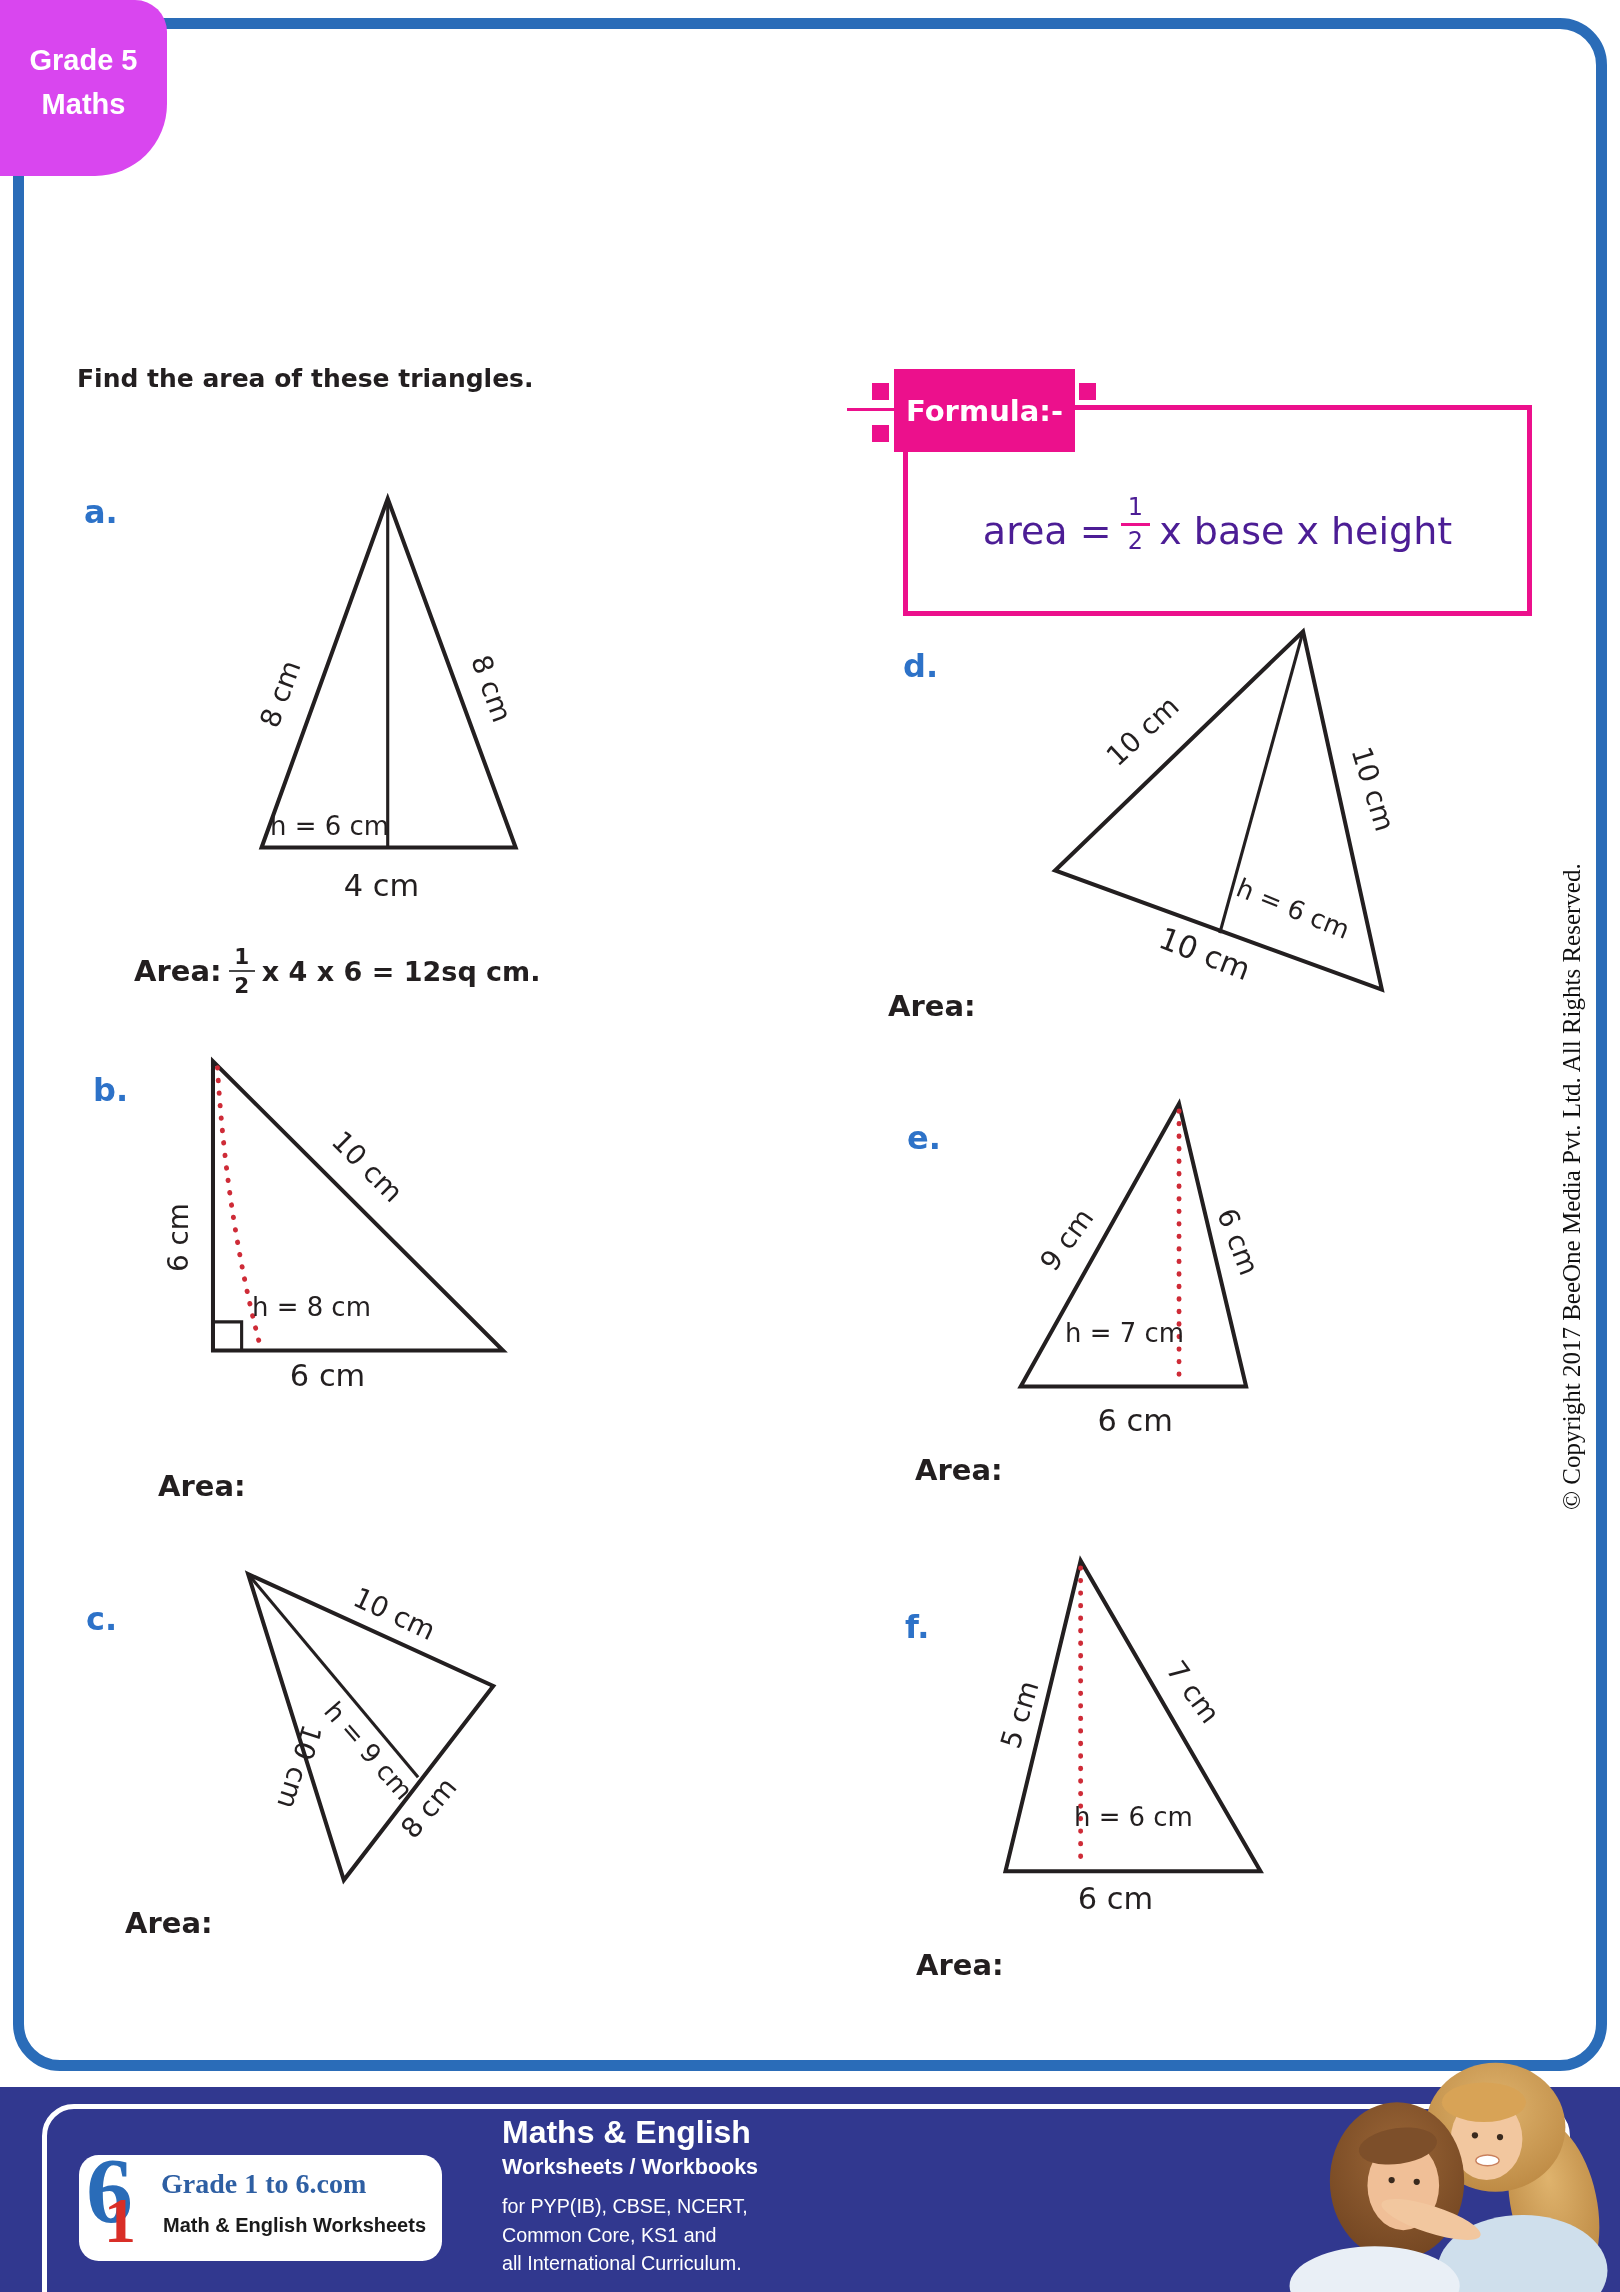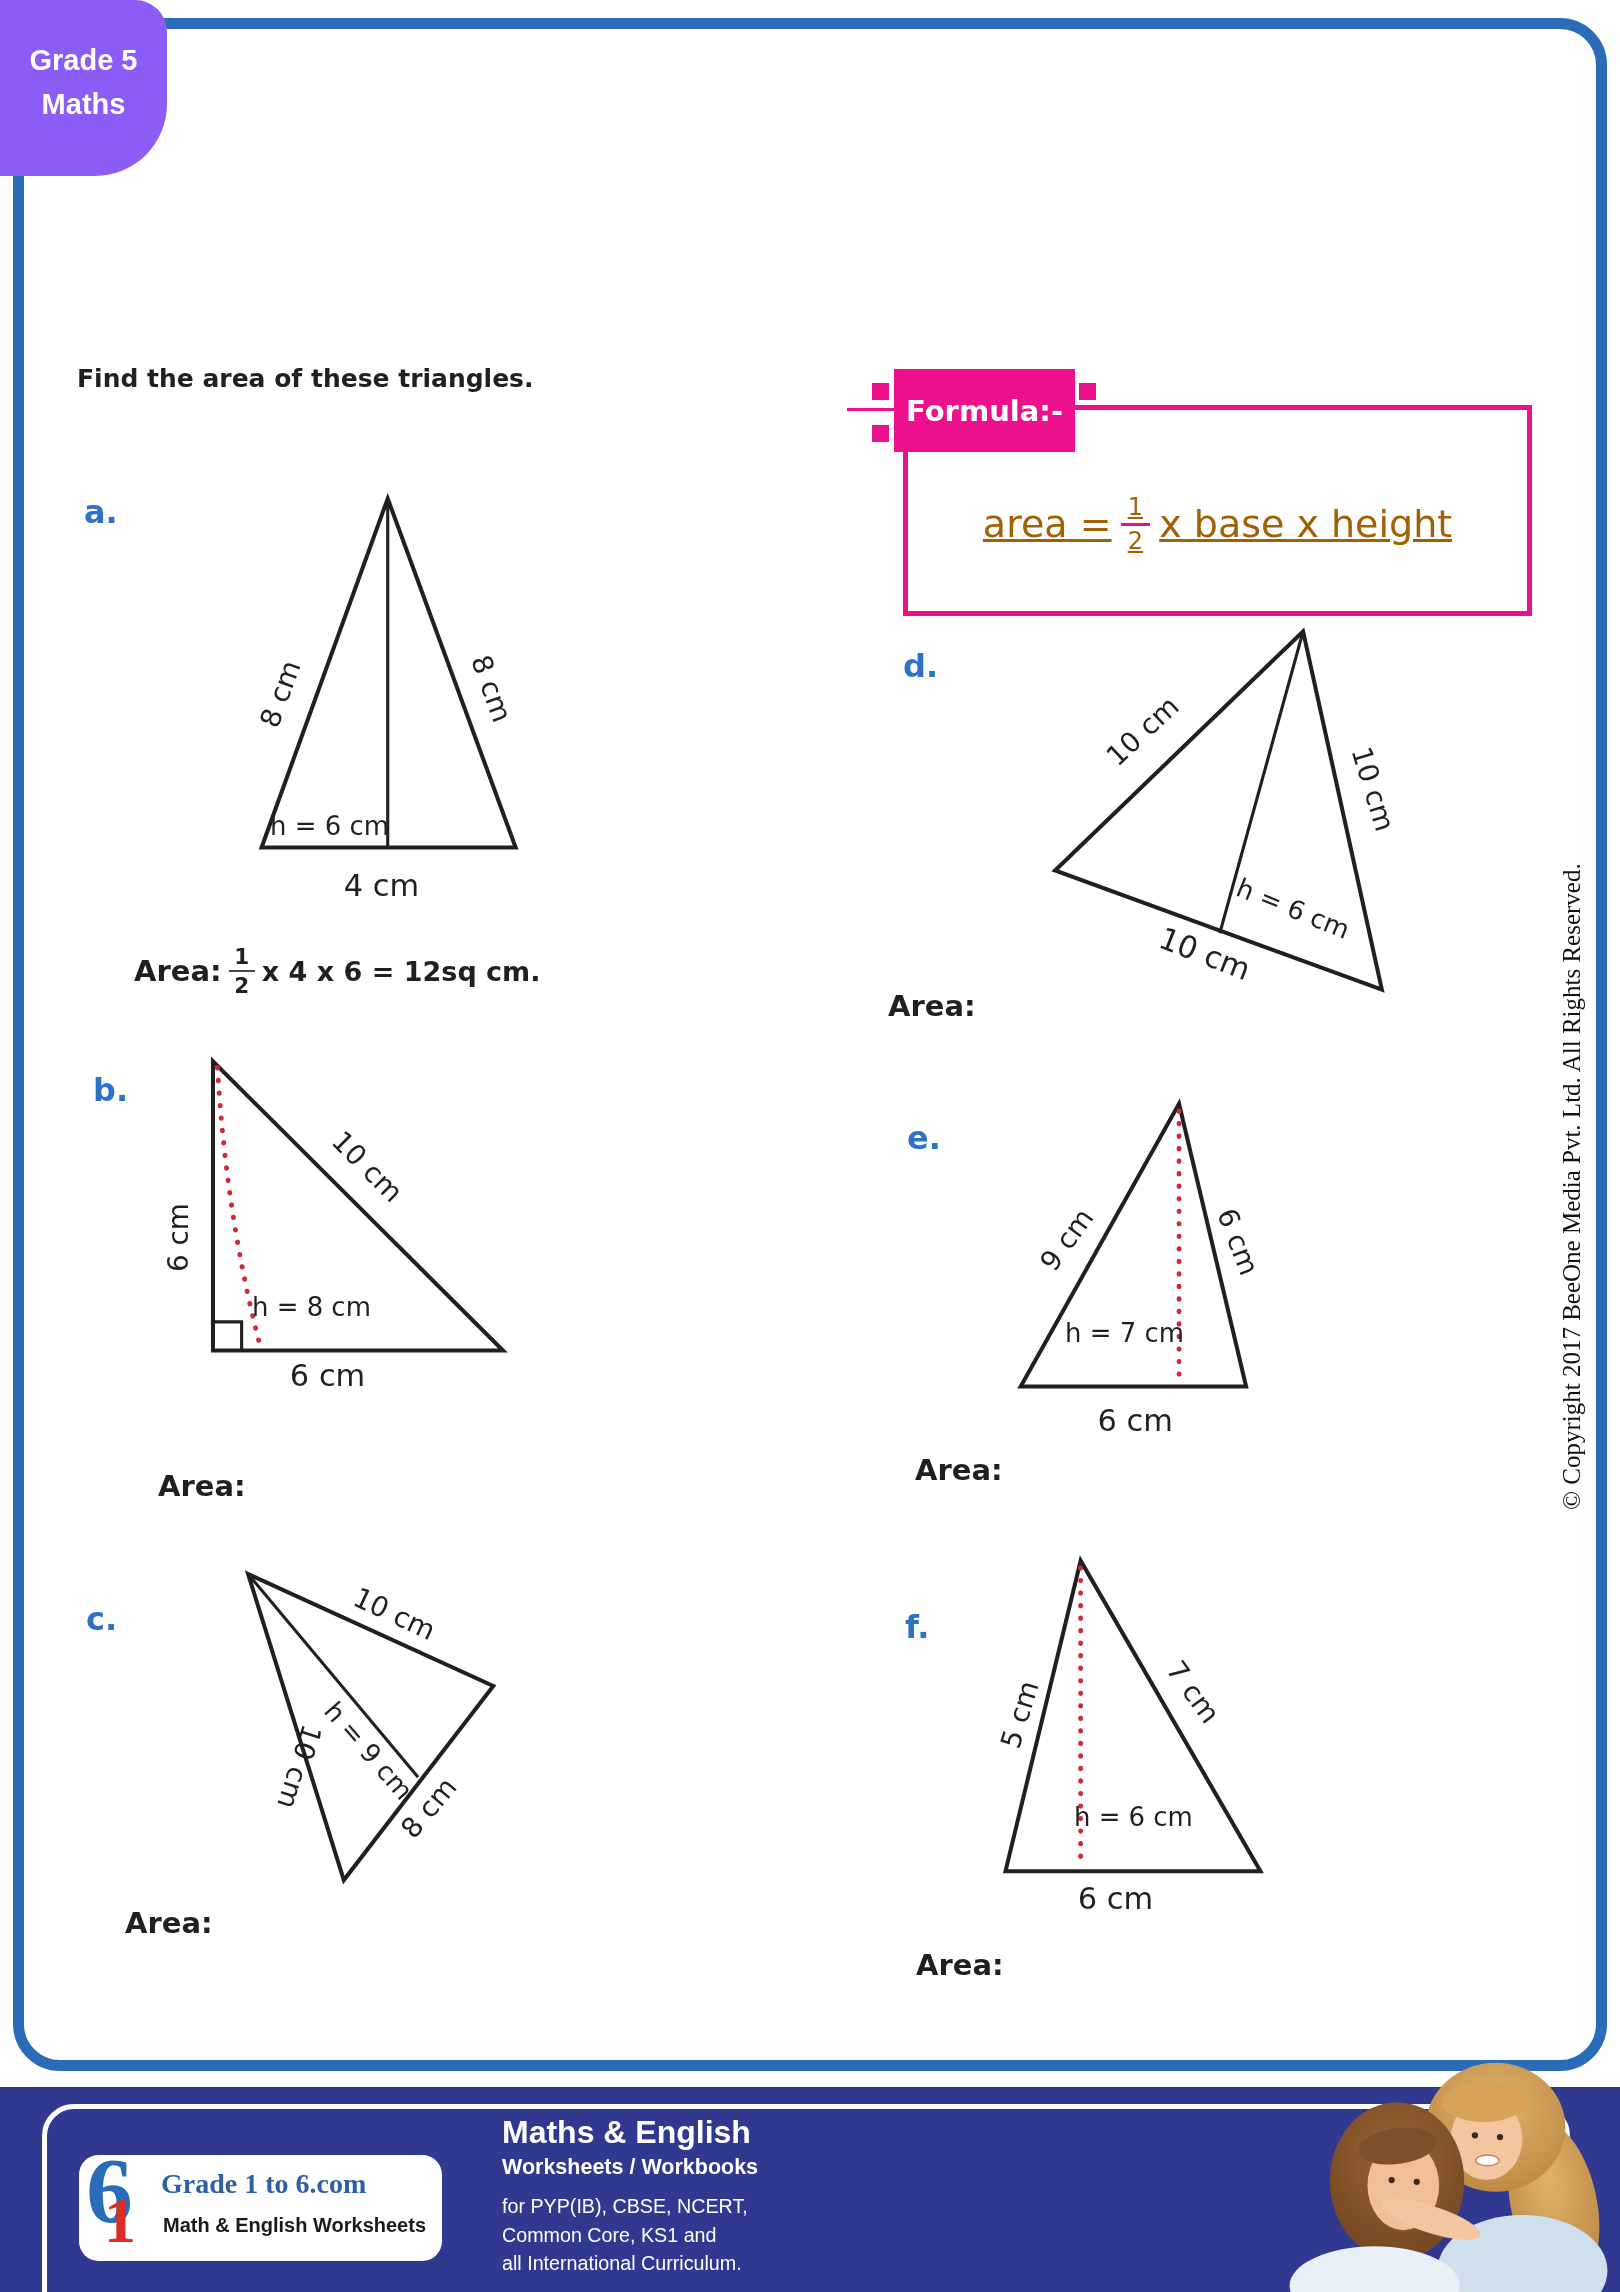--- a/index.html
+++ b/index.html
@@ -1,21 +1,21 @@
 <!DOCTYPE html>
 <html style="font-size:14.3px"><head>
 <meta charset="utf-8">
 <style>
   html,body{margin:0;padding:0;background:#fff;}
   .page{position:relative;width:1620px;height:2293px;background:#ffffff;overflow:hidden;
         font-family:"DejaVu Sans",sans-serif;color:#231f20;}
   
   .page-border{position:absolute;left:12.5px;top:18px;width:1594px;height:2053px;
     border:11.6px solid #2a6cb8;border-radius:47px;box-sizing:border-box;}
-  .grade-badge{position:absolute;left:0;top:0;width:167px;height:176px;background:#8b5cf6;
+  .grade-badge{position:absolute;left:0;top:0;width:167px;height:176px;background:#d946ef;
     border-radius:0 32px 72px 0;text-align:center;color:#fff;font-weight:bold;
     font-size:29px;line-height:1.5;padding-top:39px;box-sizing:border-box;
     font-family:"Liberation Sans",sans-serif;}
   .page-title{position:absolute;left:466px;top:77px;width:824px;text-align:center;
     font-family:"Liberation Sans",sans-serif;font-weight:bold;font-size:72px;
     letter-spacing:-1.8px;color:#231f20;}
   .instruction{position:absolute;left:77px;top:364px;font-weight:bold;font-size:25px;}
   .qletter{position:absolute;color:#2d72c8;font-weight:bold;font-size:32px;}
   .area-label{position:absolute;font-weight:bold;font-size:29px;color:#231f20;}
   
@@ -32,22 +32,22 @@
   .solved{position:absolute;left:134px;top:946px;display:flex;align-items:center;
     font-size:27px;font-weight:bold;}
   .solved .frac{display:inline-flex;flex-direction:column;align-items:center;
     margin:0 7.2px;line-height:1;}
   .solved .frac .num{font-size:21.5px;padding:0 5.4px 2.7px 5.4px;border-bottom:2.7px solid #4a4a4a;}
   .solved .frac .den{font-size:21.5px;padding-top:2.7px;}
   
   .formula-outer{position:absolute;left:903px;top:405px;width:629px;height:211px;
     border:5.4px solid #ec108c;box-sizing:border-box;background:#fff;
     display:flex;align-items:center;justify-content:center;}
-  .formula-content{display:flex;align-items:center;font-size:38px;color:#a16207;
-    padding-top:27px;text-decoration:underline;}
+  .formula-content{display:flex;align-items:flex-end;font-size:38px;color:#4c1d95;
+    padding-top:27px;}
   .formula-content .frac{display:inline-flex;flex-direction:column;align-items:center;
     margin:0 9px;line-height:1;}
   .formula-content .frac .num{font-size:24px;padding:0 7.2px 3.6px 7.2px;border-bottom:3.6px solid #ec108c;}
   .formula-content .frac .den{font-size:24px;padding-top:3.6px;}
   .formula-tag{position:absolute;left:894px;top:369px;width:181px;height:83px;
     background:#ec108c;color:#fff;display:flex;align-items:center;justify-content:center;
     font-weight:bold;font-size:29px;}
   .psq{position:absolute;width:17px;height:17px;background:#ec108c;}
   .pline{position:absolute;height:2.7px;background:#ec108c;}
   

